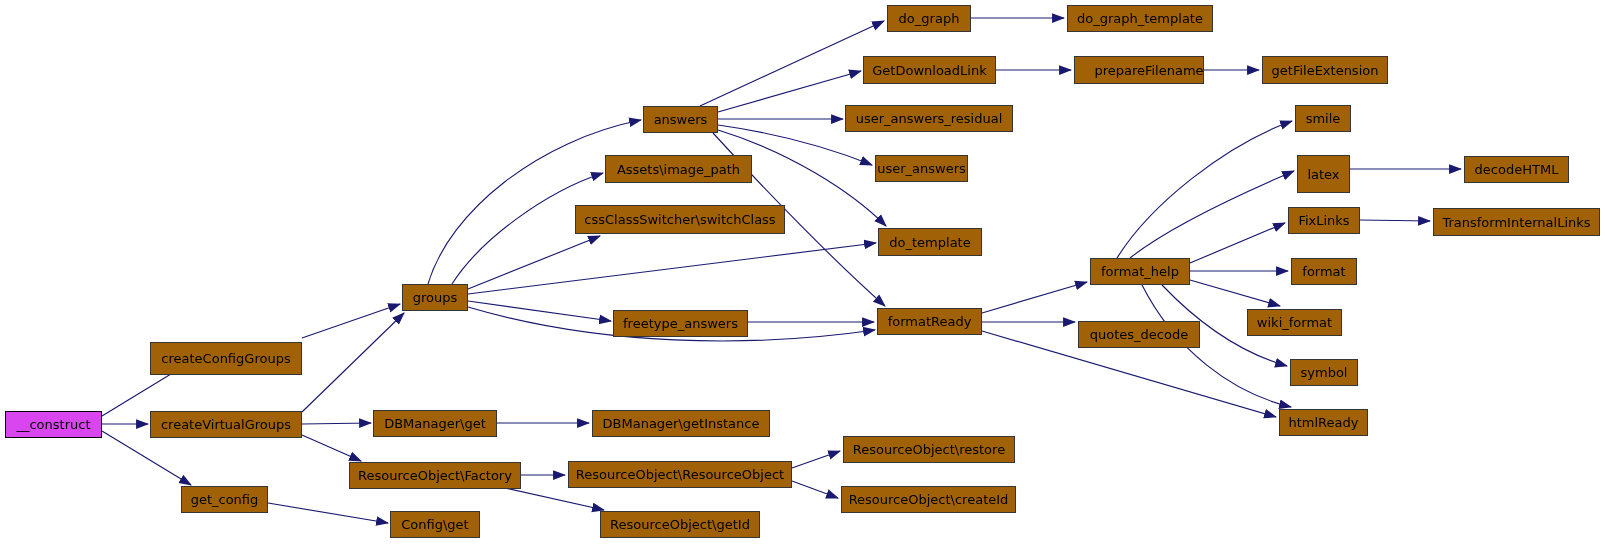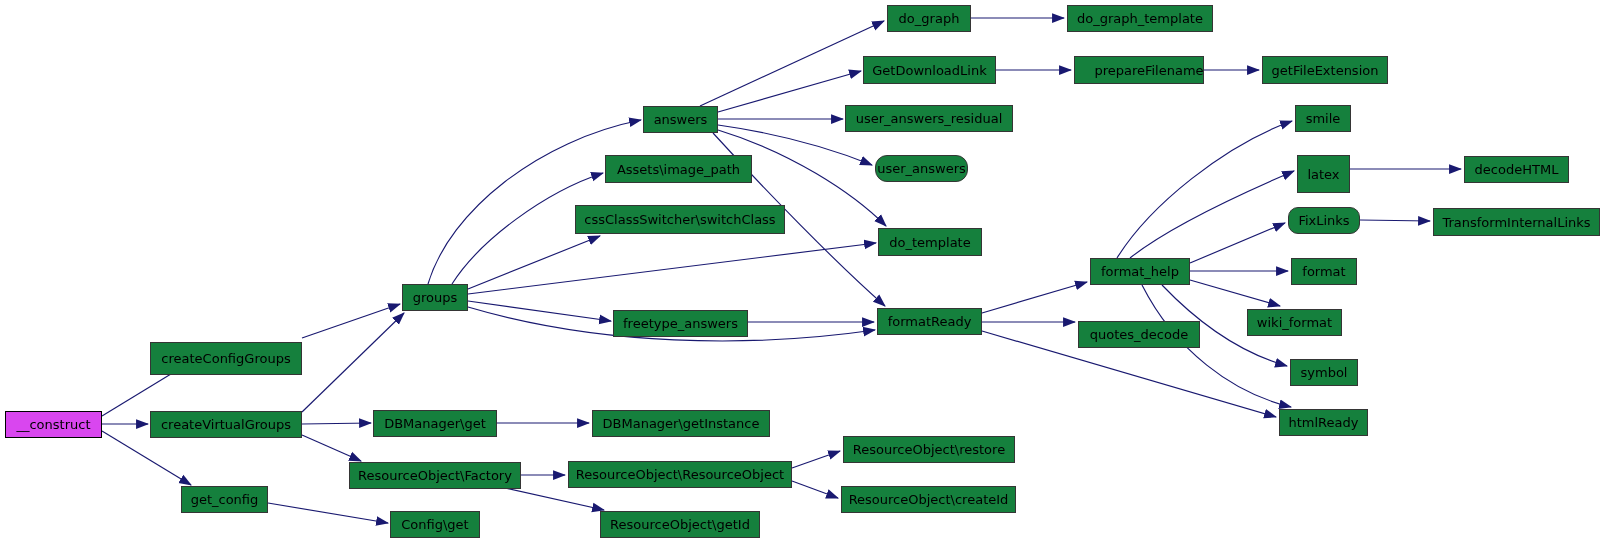--- a/index.html
+++ b/index.html
@@ -9,21 +9,21 @@
     background:#ffffff;
     font-family:"DejaVu Sans","Liberation Sans",sans-serif;
     overflow:hidden;
   }
   #edge-layer{position:absolute;left:0;top:0;width:1605px;height:544px;}
   .edge{fill:none;stroke:#191970;stroke-width:1.15px;}
   #nodes-layer{position:absolute;left:0;top:0;width:100%;height:100%;}
   .node{
     position:absolute;
     box-sizing:border-box;
-    background:#15803d;
+    background:#a16207;
     border:1px solid #353535;
     color:#000000;
     font-size:13px;
     line-height:1;
     display:flex;
     align-items:center;
     justify-content:center;
     white-space:nowrap;
     cursor:pointer;
   }
@@ -104,28 +104,28 @@
       <div class="node" style="left: 643px; top: 106px; width: 75px; height: 27px;">answers</div>
       <div class="node" style="left: 575px; top: 205px; width: 210px; height: 29px;">cssClassSwitcher\switchClass</div>
       <div class="node" style="left: 605px; top: 155px; width: 147px; height: 28px;">Assets\image_path</div>
       <div class="node" style="left: 613px; top: 310px; width: 135px; height: 27px;">freetype_answers</div>
       <div class="node" style="left: 887px; top: 5px; width: 84px; height: 27px;">do_graph</div>
       <div class="node" style="left: 1067px; top: 5px; width: 146px; height: 27px;">do_graph_template</div>
       <div class="node" style="left: 863px; top: 56px; width: 133px; height: 28px;">GetDownloadLink</div>
       <div class="node" style="left: 1074px; top: 56px; width: 130px; height: 28px; padding-left: 20px;">prepareFilename</div>
       <div class="node" style="left: 1262px; top: 56px; width: 126px; height: 28px;">getFileExtension</div>
       <div class="node" style="left: 845px; top: 105px; width: 168px; height: 27px;">user_answers_residual</div>
-      <div class="node" style="left: 875px; top: 155px; width: 93px; height: 27px; border-radius: 12px;">user_answers</div>
+      <div class="node" style="left: 875px; top: 155px; width: 93px; height: 27px;">user_answers</div>
       <div class="node" style="left: 878px; top: 228px; width: 104px; height: 28px;">do_template</div>
       <div class="node" style="left: 877px; top: 308px; width: 105px; height: 27px;">formatReady</div>
       <div class="node" style="left: 1090px; top: 258px; width: 100px; height: 27px; text-align: right;">format_help</div>
       <div class="node" style="left: 1078px; top: 308px; width: 122px; height: 27px; margin-top: 13px;">quotes_decode</div>
       <div class="node" style="left: 1295px; top: 105px; width: 56px; height: 27px;">smile</div>
       <div class="node" style="left: 1297px; top: 155px; width: 53px; height: 38px;">latex</div>
       <div class="node" style="left: 1464px; top: 156px; width: 105px; height: 27px;">decodeHTML</div>
-      <div class="node" style="left: 1288px; top: 207px; width: 72px; height: 27px; border-radius: 10px;">FixLinks</div>
+      <div class="node" style="left: 1288px; top: 207px; width: 72px; height: 27px;">FixLinks</div>
       <div class="node" style="left: 1433px; top: 208px; width: 167px; height: 28px;">TransformInternalLinks</div>
       <div class="node" style="left: 1291px; top: 258px; width: 66px; height: 27px;">format</div>
       <div class="node" style="left: 1247px; top: 309px; width: 95px; height: 27px;">wiki_format</div>
       <div class="node" style="left: 1290px; top: 359px; width: 68px; height: 27px;">symbol</div>
       <div class="node" style="left: 1279px; top: 409px; width: 89px; height: 27px;">htmlReady</div>
     </div>
 </div>
 
 </body></html>

